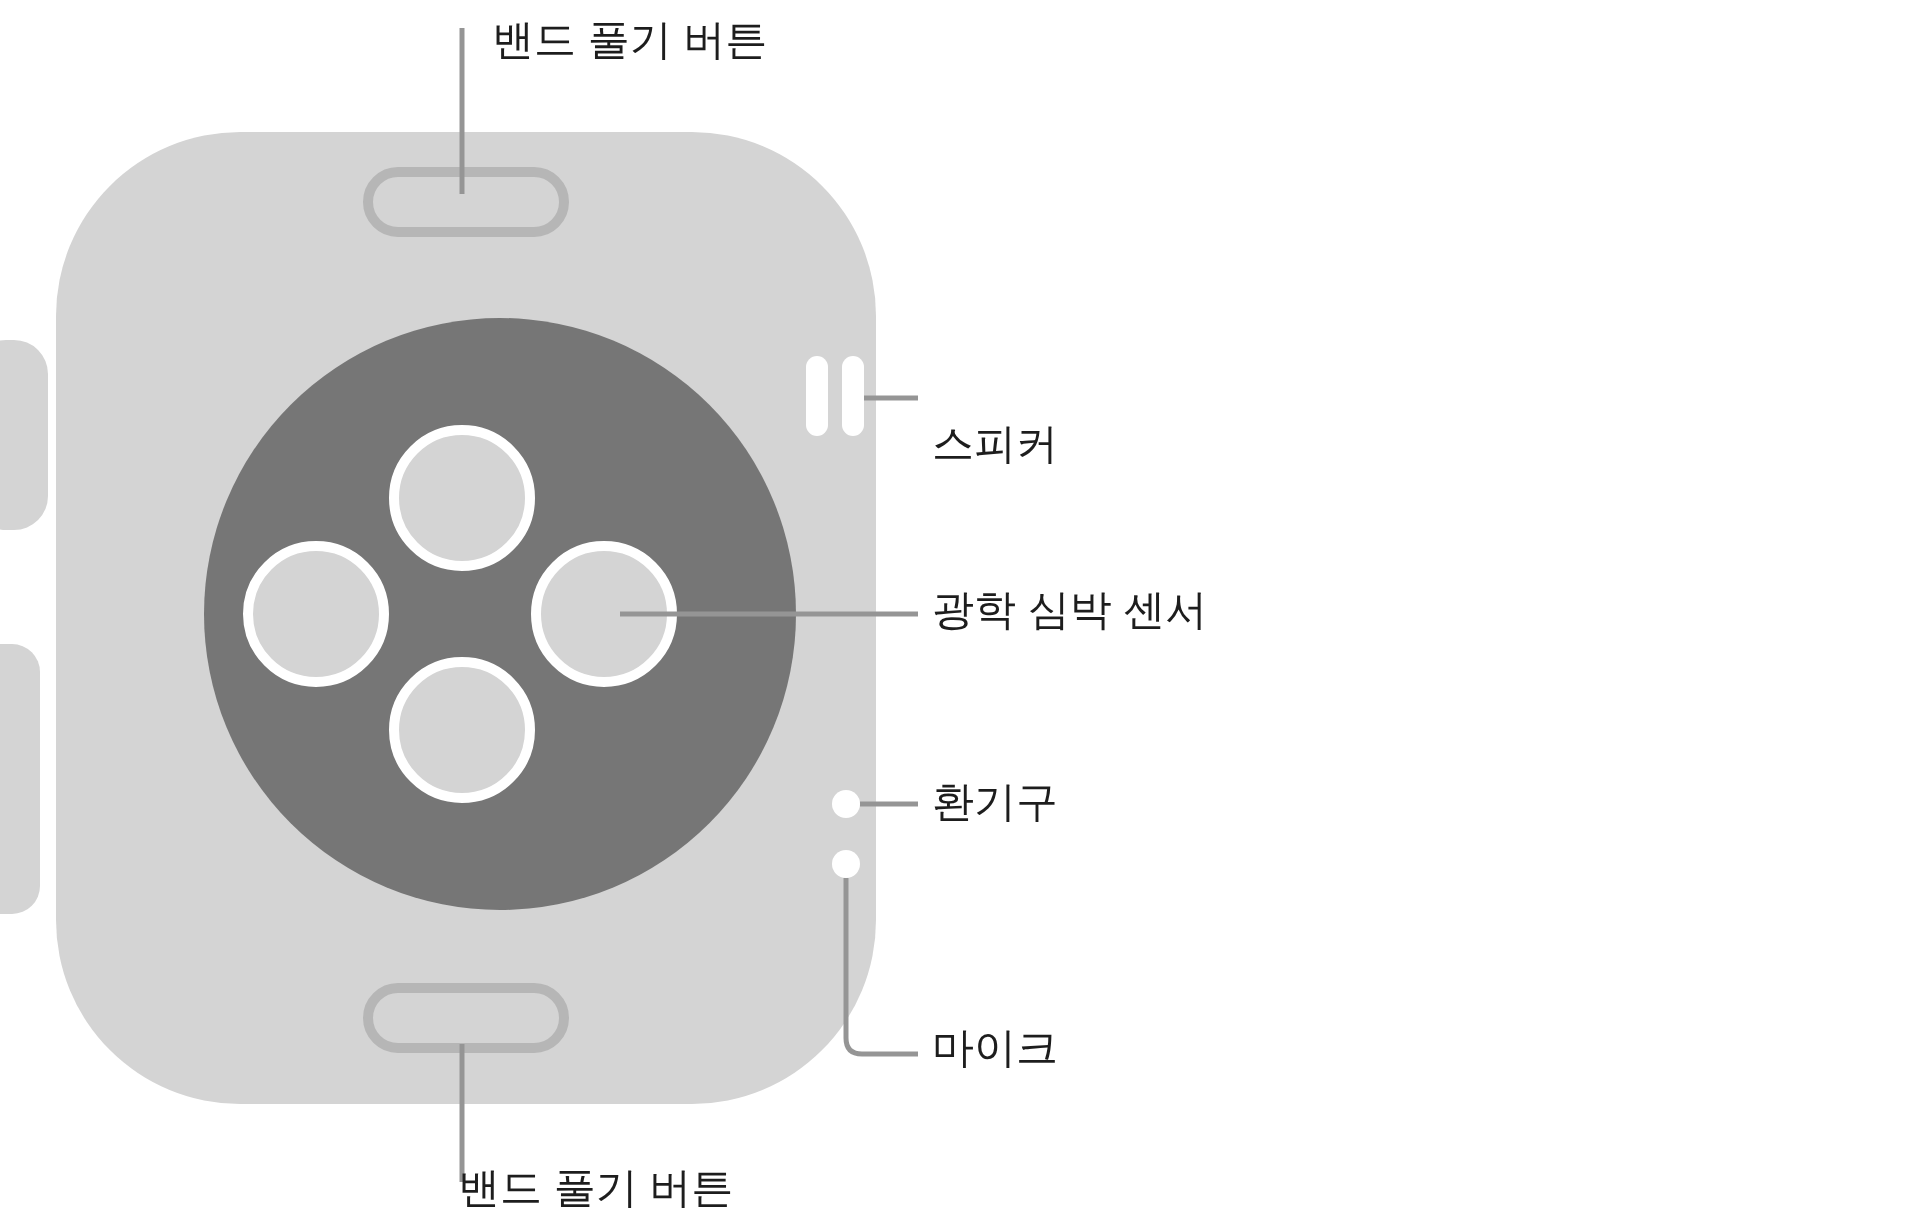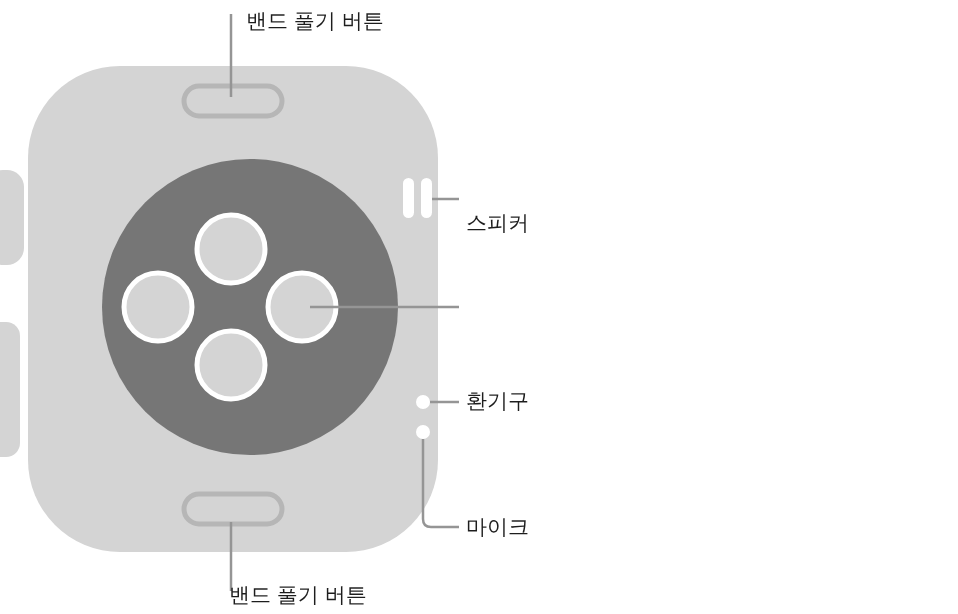--- a/index.html
+++ b/index.html
@@ -73,20 +73,21 @@
       <path d="M423,439 L423,519 Q423,527 431,527 L459,527"></path>
 
       <path d="M231,522 L231,591"></path>
     </g>
   </svg>
 
   <div class="callout-label" style="left:246px; top:10px;">밴드 풀기 버튼</div>
 
   <div class="callout-label" style="left:466px; top:188px;margin-top:24px;">스피커</div>
 
+  <div class="callout-label" style="left:466px; top:295px;">광학 심박 센서</div>
 
-  <div class="callout-label" style="left:466px; top:391px;font-family:Liberation Serif, serif;">환기구</div>
+  <div class="callout-label" style="left:466px; top:391px;">환기구</div>
 
-  <div class="callout-label" style="left:466px; top:516px;">마이크</div>
+  <div class="callout-label" style="left:466px; top:516px;font-family:Liberation Mono, monospace;">마이크</div>
 
   <div class="callout-label" style="left:229px; top:584px;">밴드 풀기 버튼</div>
 
 </div>
 
 </body></html>

